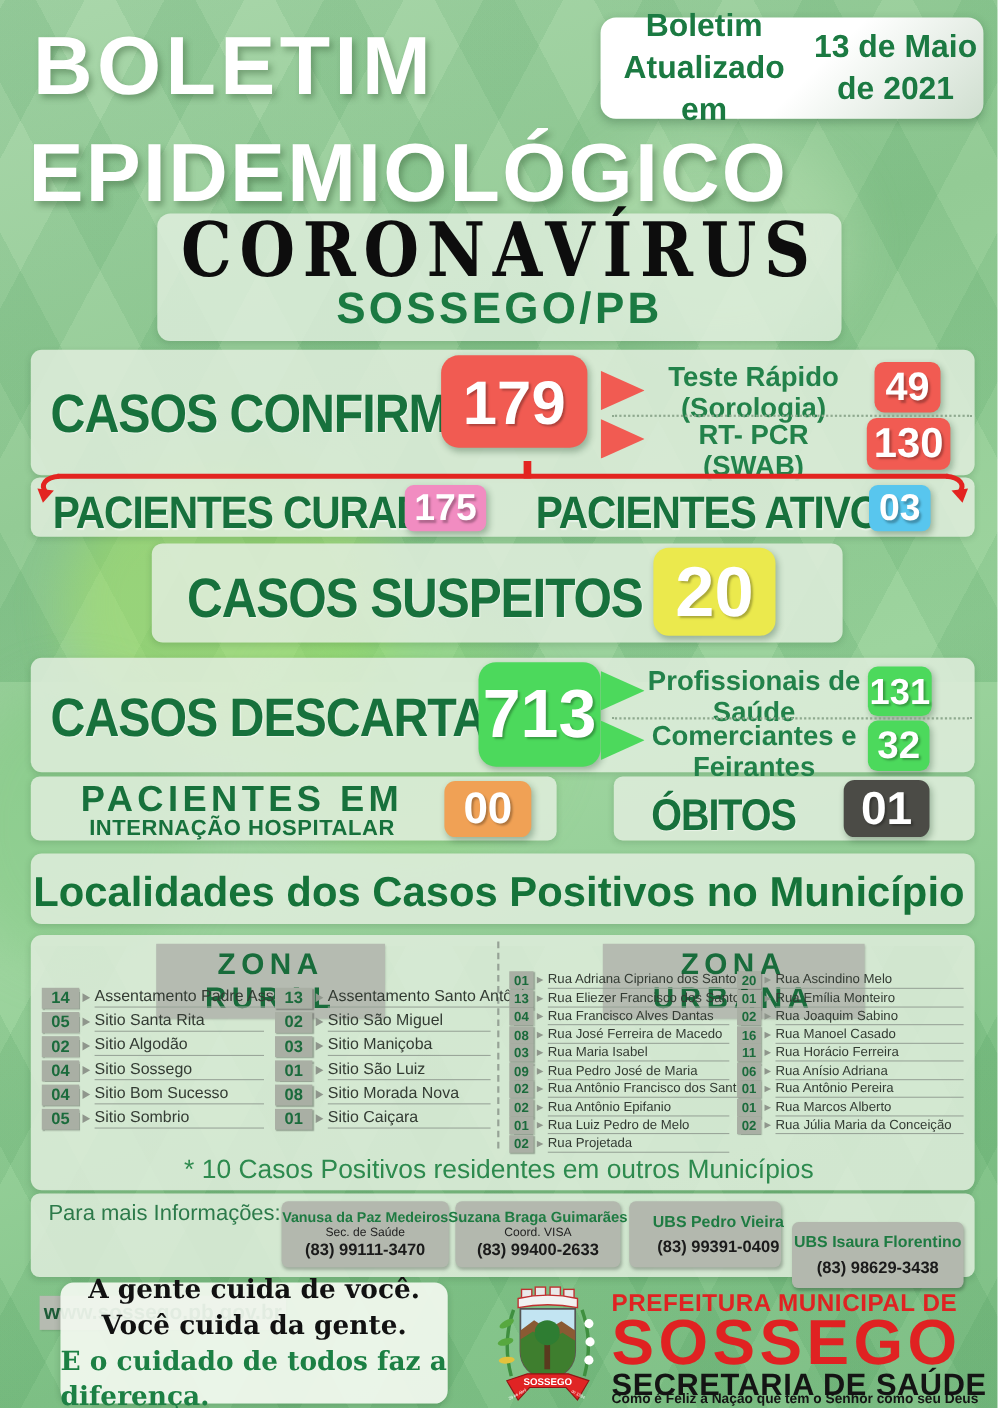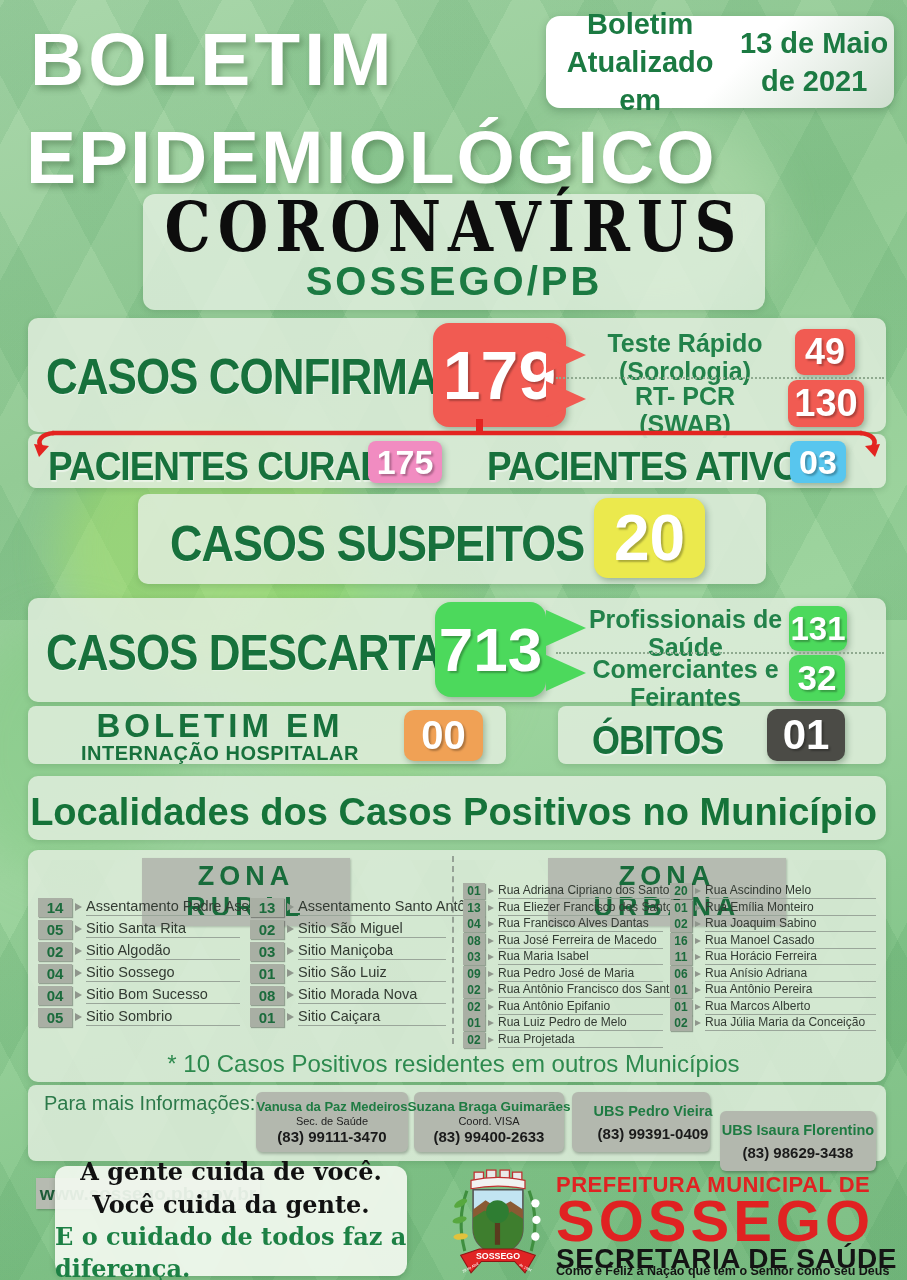--- a/index.html
+++ b/index.html
@@ -121,21 +121,21 @@
     <div>13 de Maio de 2021</div>
   </div>
 
   <div class="coronabox">
     <div class="corona-title">CORONAVÍRUS</div>
     <div class="corona-loc">SOSSEGO/PB</div>
   </div>
 
   <div class="panel" style="left:28px;top:318px;width:858px;height:114px;"></div>
   <div class="abs sec-label" style="left:46px;top:352px;font-size:44px;">CASOS CONFIRMADOS</div>
-  <div class="numbox red" style="left:433px;top:323px;width:133px;height:104px;border-radius:16px;font-size:68px;">179</div>
+  <div class="numbox red" style="left:401px;top:323px;width:133px;height:84px;border-radius:16px;font-size:56px;">179</div>
   <div class="arrow red" style="left:546px;top:337px;"></div>
   <div class="arrow red" style="left:546px;top:381px;"></div>
   <div class="bd-label" style="left:590px;top:330px;width:190px;">
     <div>Teste Rápido</div>
     <div>(Sorologia)</div>
   </div>
   <div class="numbox red" style="left:795px;top:329px;width:60px;height:46px;border-radius:9px;font-size:36px;">49</div>
   <div class="dotted" style="left:556px;top:377px;width:328px;"></div>
   <div class="bd-label" style="left:590px;top:383px;width:190px;">
     <div>RT- PCR</div>
@@ -173,21 +173,21 @@
   <div class="numbox green" style="left:789px;top:606px;width:58px;height:45px;border-radius:9px;font-size:33px;">131</div>
   <div class="dotted" style="left:556px;top:652px;width:328px;"></div>
   <div class="bd-label" style="left:588px;top:656px;width:195px;">
     <div>Comerciantes e</div>
     <div>Feirantes</div>
   </div>
   <div class="numbox green" style="left:789px;top:655px;width:56px;height:46px;border-radius:9px;font-size:35px;">32</div>
 
   <div class="panel" style="left:28px;top:706px;width:478px;height:58px;border-radius:8px;"></div>
   <div class="abs" style="left:40px;top:709px;width:360px;text-align:center;color:#17713c;font-weight:bold;">
-    <div style="font-size:33px;letter-spacing:4px;line-height:1;">BOLETIM EM</div>
+    <div style="font-size:33px;letter-spacing:4px;line-height:1;">PACIENTES EM</div>
     <div style="font-size:20px;letter-spacing:.5px;line-height:1.1;">INTERNAÇÃO HOSPITALAR</div>
   </div>
   <div class="numbox orange" style="left:404px;top:710px;width:79px;height:51px;border-radius:10px;font-size:40px;">00</div>
   <div class="panel" style="left:558px;top:706px;width:328px;height:58px;border-radius:8px;"></div>
   <div class="abs sec-label" style="left:592px;top:720px;font-size:36px;">ÓBITOS</div>
   <div class="numbox dark" style="left:767px;top:709px;width:78px;height:52px;border-radius:10px;font-size:42px;">01</div>
 
   <div class="panel" style="left:28px;top:776px;width:858px;height:64px;"></div>
   <div class="abs loc-title-text" style="left:0;top:791px;width:907px;text-align:center;">Localidades dos Casos Positivos no Município</div>
 

